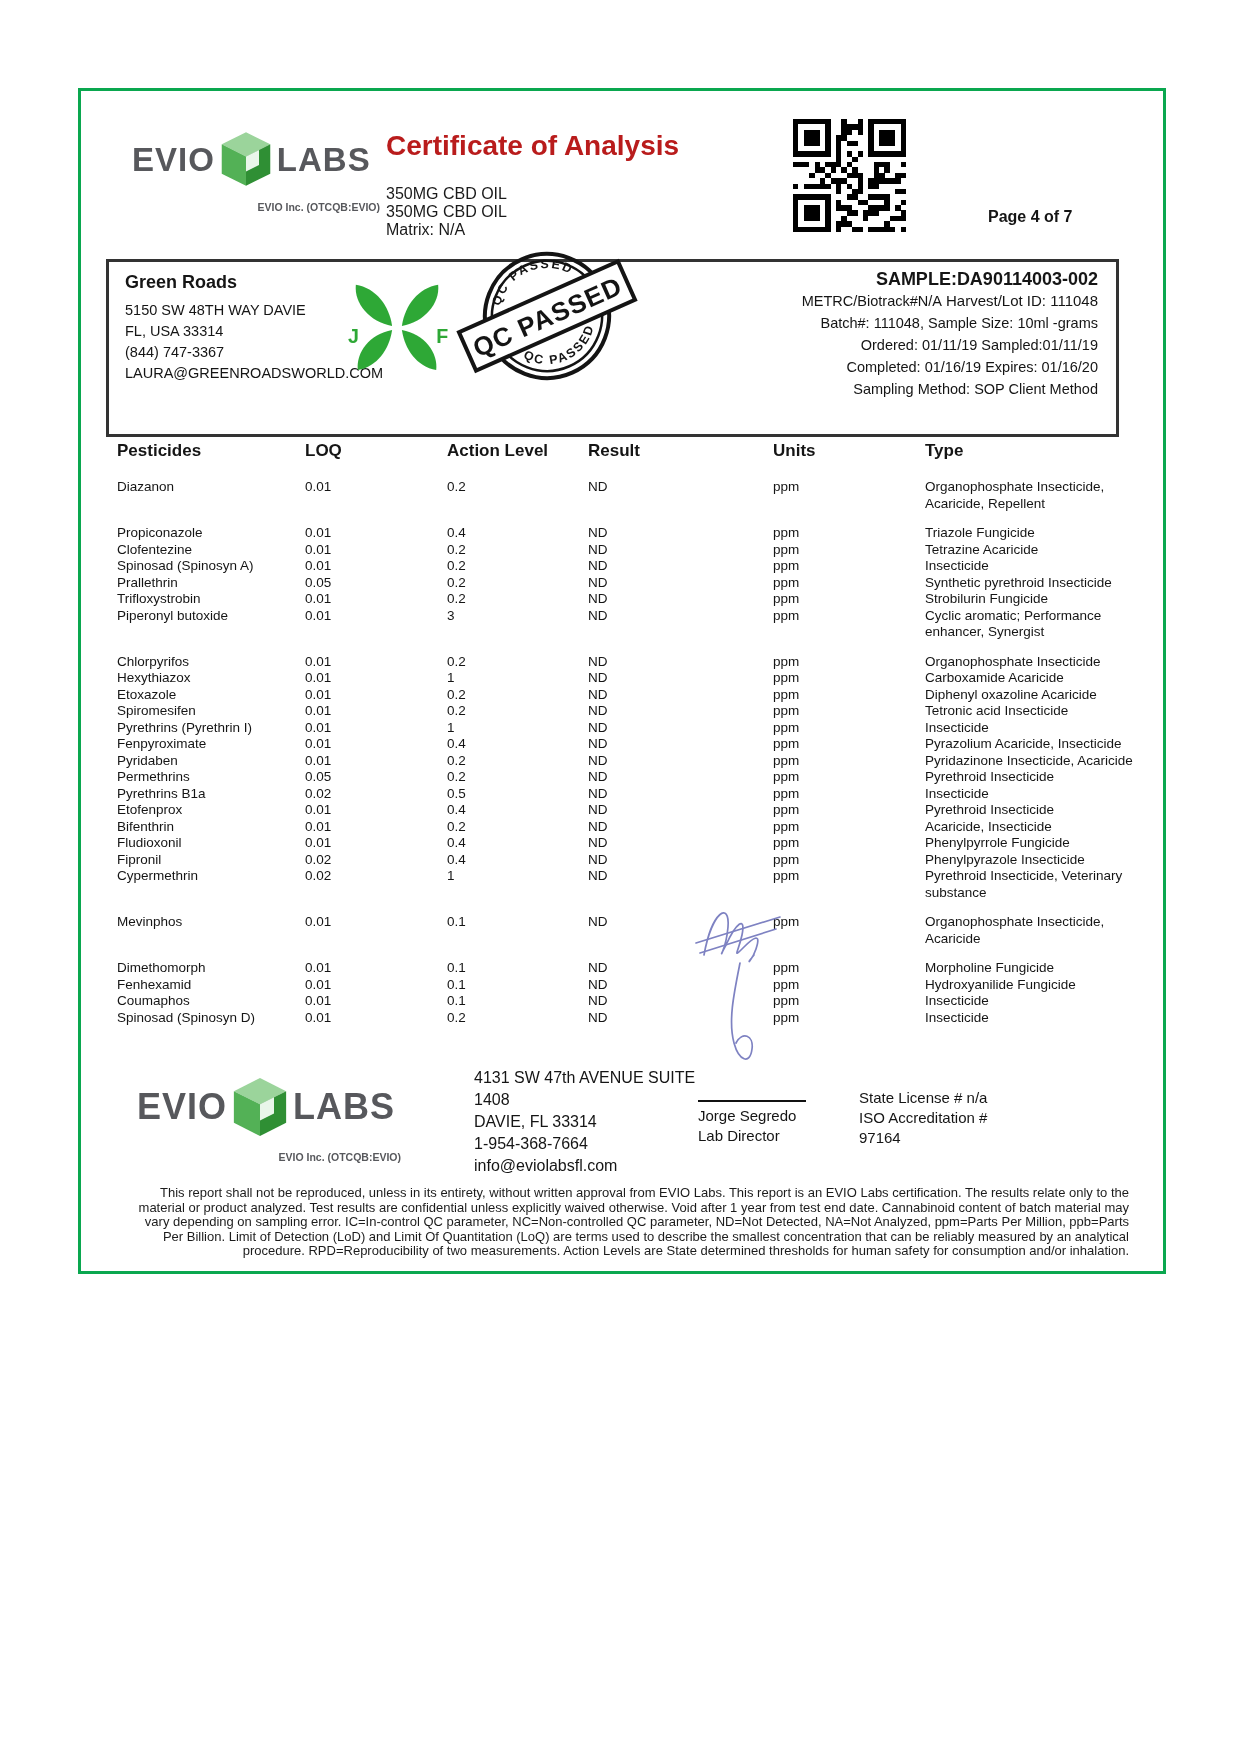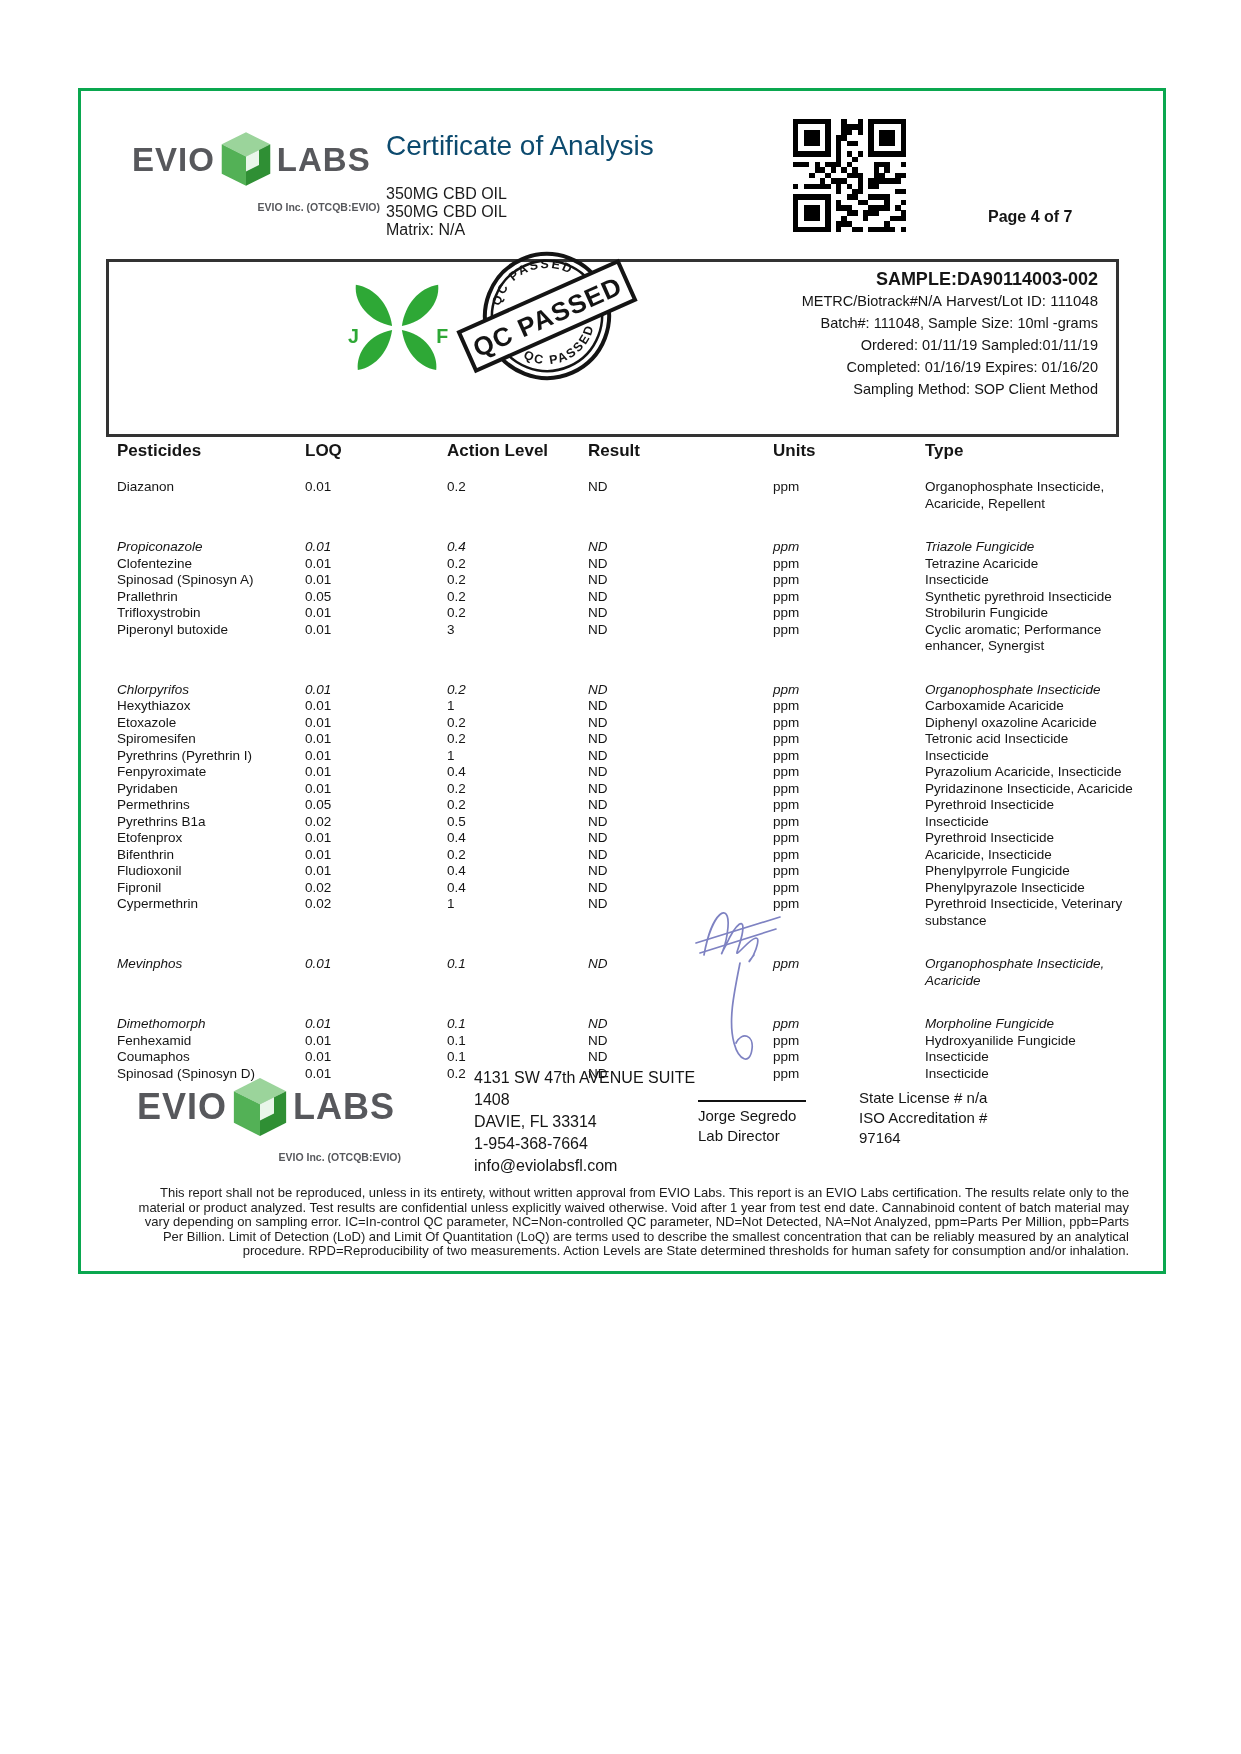--- a/index.html
+++ b/index.html
@@ -10,39 +10,39 @@
 
   
   .logo-row{display:flex;align-items:center;}
   .logo-word{font-weight:700;color:#57585c;letter-spacing:1px;line-height:1;}
   .logo-sm .logo-word{font-size:33px;}
   .logo-lg .logo-word{font-size:36px;}
   .logo-cube{margin:0 5px;}
   .logo-tagline{font-size:10.5px;font-weight:700;color:#57585c;text-align:right;margin-top:14px;padding-right:4px;}
 
   
-  .coa-title{font-size:28px;font-weight:400;color:#0c4a6e;line-height:1.05;}
+  .coa-title{font-size:28px;font-weight:700;color:#b91c1c;line-height:1.05;}
   .product-block{font-size:16px;line-height:18px;color:#1a1a1a;}
 
   .page-label{font-size:16px;font-weight:700;}
 
   
   .info-box{left:106px;top:259px;width:1007px;height:172px;border:3px solid #333;background:#fff;}
   .client-name{font-size:18px;font-weight:700;margin-bottom:7px;}
   .client-line{font-size:14.5px;line-height:21px;}
   .sample-block{text-align:right;}
   .sample-id{font-size:18px;font-weight:700;line-height:22px;}
   .sample-line{font-size:14.5px;line-height:22px;}
   .sample-bold{font-weight:400;font-size:15px;margin-left:4px;}
 
   
   .ptable{left:117px;top:441px;width:1035px;}
   .thead{display:flex;font-size:17px;font-weight:700;margin-bottom:18px;}
   .trow{display:flex;font-size:13.5px;line-height:16.5px;align-items:flex-start;}
-  .trow.gap{margin-top:27px;font-style:italic;}
+  .trow.gap{margin-top:13px;}
   .c1{width:188px;flex:none;}
   .c2{width:142px;flex:none;}
   .c3{width:141px;flex:none;}
   .c4{width:185px;flex:none;}
   .c5{width:152px;flex:none;}
   .c6{width:227px;flex:none;}
 
   
   .addr-block{font-size:16px;line-height:22px;}
   .sig-line{width:108px;border-top:2px solid #111;}
@@ -296,20 +296,27 @@
       <rect x="86.10" y="107.62" width="5.43" height="5.43" fill="#000"></rect>
       <rect x="91.48" y="107.62" width="5.43" height="5.43" fill="#000"></rect>
       <rect x="96.86" y="107.62" width="5.43" height="5.43" fill="#000"></rect>
       <rect x="107.62" y="107.62" width="5.43" height="5.43" fill="#000"></rect>
     </svg>
 
   <div class="abs page-label" style="left:988px;top:208px;">Page 4 of 7</div>
 
   <div class="abs info-box"></div>
 
+  <div class="abs" style="left:125px;top:272px;">
+    <div class="client-name">Green Roads</div>
+    <div class="client-line">5150 SW 48TH WAY DAVIE</div>
+    <div class="client-line">FL, USA 33314</div>
+    <div class="client-line">(844) 747-3367</div>
+    <div class="client-line">LAURA@GREENROADSWORLD.COM</div>
+  </div>
 
   <svg class="abs" style="left:338px;top:278px;" width="118" height="98" viewBox="0 0 120 100">
     <path d="M55,49 C32,45 16,26 18,7 C38,10 52,28 55,49 Z" fill="#2ea836"></path>
     <path d="M65,49 C88,45 104,26 102,7 C82,10 68,28 65,49 Z" fill="#2ea836"></path>
     <path d="M55,53 C32,57 18,76 20,94 C40,90 52,73 55,53 Z" fill="#2ea836"></path>
     <path d="M65,53 C88,57 102,76 100,94 C80,90 68,73 65,53 Z" fill="#2ea836"></path>
     <text x="10" y="66" font-size="20" font-weight="bold" fill="#2ea836" font-family="Liberation Sans, sans-serif">J</text>
     <text x="100" y="66" font-size="20" font-weight="bold" fill="#2ea836" font-family="Liberation Sans, sans-serif">F</text>
   </svg>
 

